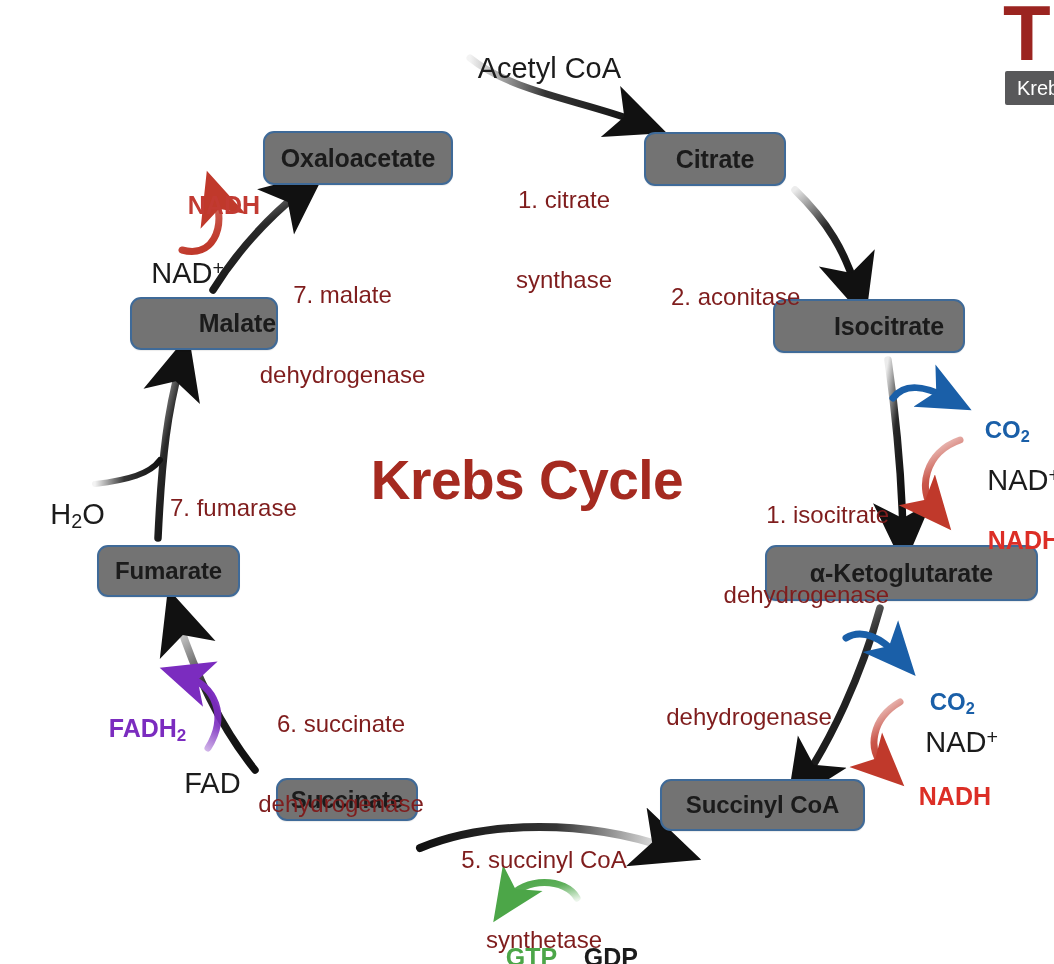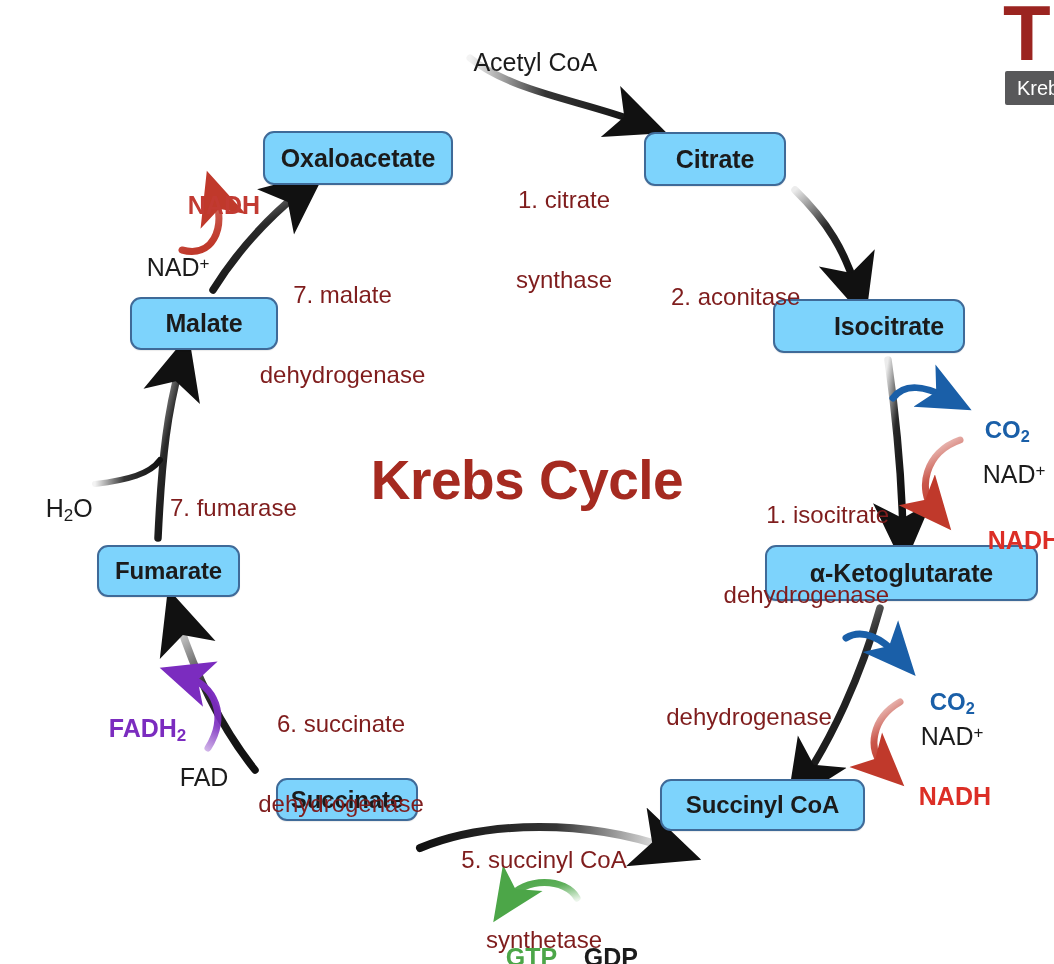--- a/index.html
+++ b/index.html
@@ -18,21 +18,21 @@
   #svg-layer {
     position: absolute;
     left: 0; top: 0;
     width: 1054px;
     height: 964px;
   }
   
   .metabolite {
     position: absolute;
     box-sizing: border-box;
-    background: #7dd3fc;
+    background: #737373;
     border: 2.5px solid #3f6a98;
     border-radius: 11px;
     display: flex;
     align-items: center;
     justify-content: center;
     color: #1b1b1b;
     font-weight: bold;
     font-family: "Liberation Sans", sans-serif;
     letter-spacing: -0.1px;
     box-shadow: 0 1px 1px rgba(0,0,0,0.08);
@@ -46,21 +46,21 @@
   }
   .enzyme {
     color: #7f1d1d;
     font-size: 24px;
     font-weight: normal;
   }
   .enzyme.center { text-align: center; }
   .enzyme.right  { text-align: right; }
   .plain {
     color: #1b1b1b;
-    font-size: 25px;
+    font-size: 29px;
   }
   .nadh {
     color: #dc2e26;
     font-weight: bold;
     font-size: 25px;
   }
   .nadh-dark {
     color: #c23a32;
     font-weight: bold;
     font-size: 25px;
@@ -236,21 +236,21 @@
   </div>
 
   <div class="metabolite" style="left:276px; top:778px; width:142px; height:43px; font-size:24px;">
     <span>Succinate</span>
   </div>
 
   <div class="metabolite" style="left:97px; top:545px; width:143px; height:52px; font-size:24px;">
     <span>Fumarate</span>
   </div>
 
-  <div class="metabolite" style="left:130px; top:297px; width:148px; height:53px; font-size:25px;">
+  <div class="metabolite" style="left:130px; top:297px; width:148px; height:53px; font-size:25px;justify-content:flex-end;">
     <span>Malate</span>
   </div>
 
   <div class="lbl enzyme center" style="left:489px; top:133px; width:150px;">
     <div>1. citrate</div>
     <div>synthase</div>
   </div>
 
   <div class="lbl enzyme" style="left:671px; top:230px;">
     <div>2. aconitase</div>

